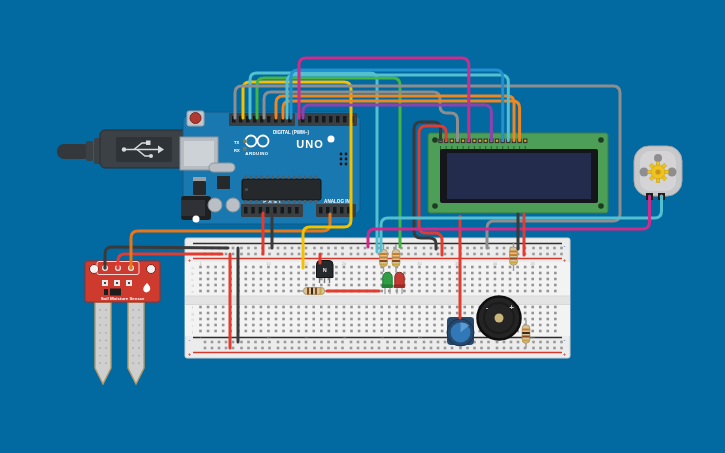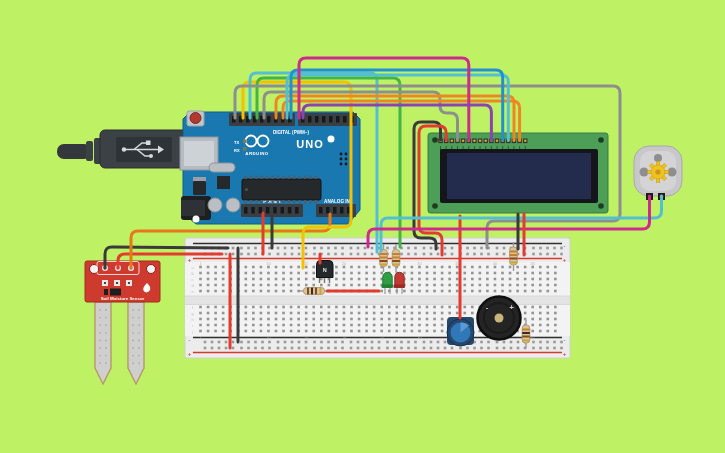--- a/index.html
+++ b/index.html
@@ -1,16 +1,16 @@
 <!DOCTYPE html>
 <html><head>
 <meta charset="utf-8">
 <style>
   html,body{margin:0;padding:0;background:#fff;}
-  .stage{position:relative;width:725px;height:453px;background:#bef264;overflow:hidden;}
+  .stage{position:relative;width:725px;height:453px;background:#0369a1;overflow:hidden;}
   svg{display:block;}
   text{font-family:"Liberation Sans",sans-serif;}
   .silk{fill:#ffffff;font-weight:bold;}
 </style>
 </head>
 <body>
 
 <div class="stage">
 <svg id="scene" width="725" height="453" viewBox="0 0 725 453" xmlns="http://www.w3.org/2000/svg">
 

